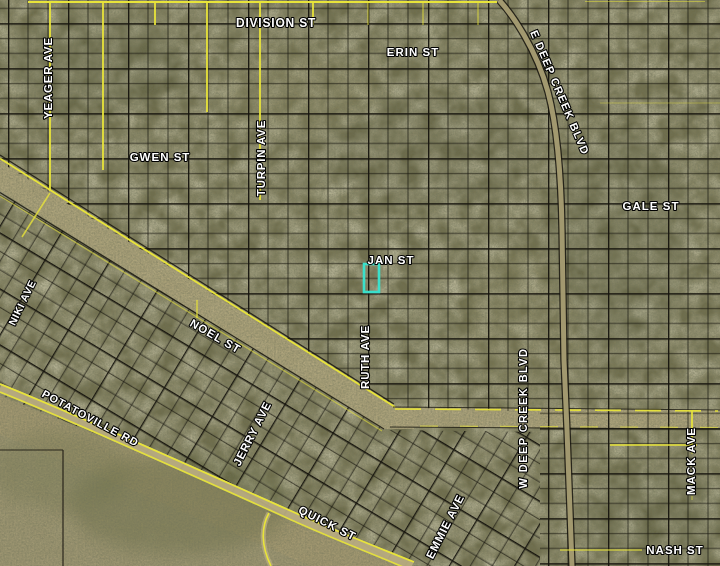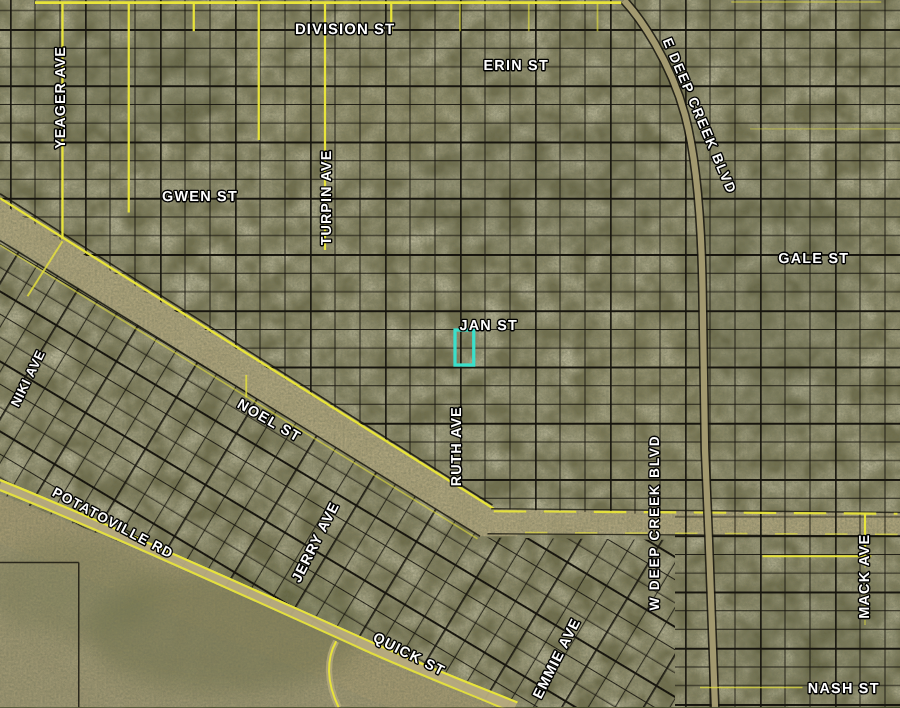--- a/index.html
+++ b/index.html
@@ -1,21 +1,21 @@
 <!DOCTYPE html>
 <html><head>
 <meta charset="utf-8">
 <style>
   html,body{margin:0;padding:0;background:#222;}
   .stage{
     position:relative;
     width:720px;height:566px;
     overflow:hidden;
     font-family:"Liberation Sans",sans-serif;
-    background:#4d7c0f;
+    background:#ef4444;
   }
   .stage svg{position:absolute;left:0;top:0;display:block;}
   .street-label{
     fill:var(--label-fill,#ffffff);
     stroke:var(--label-outline,#000000);
     stroke-width:2.2px;
     paint-order:stroke;
     stroke-linejoin:round;
     font-family:"Liberation Sans",sans-serif;
     font-weight:bold;

